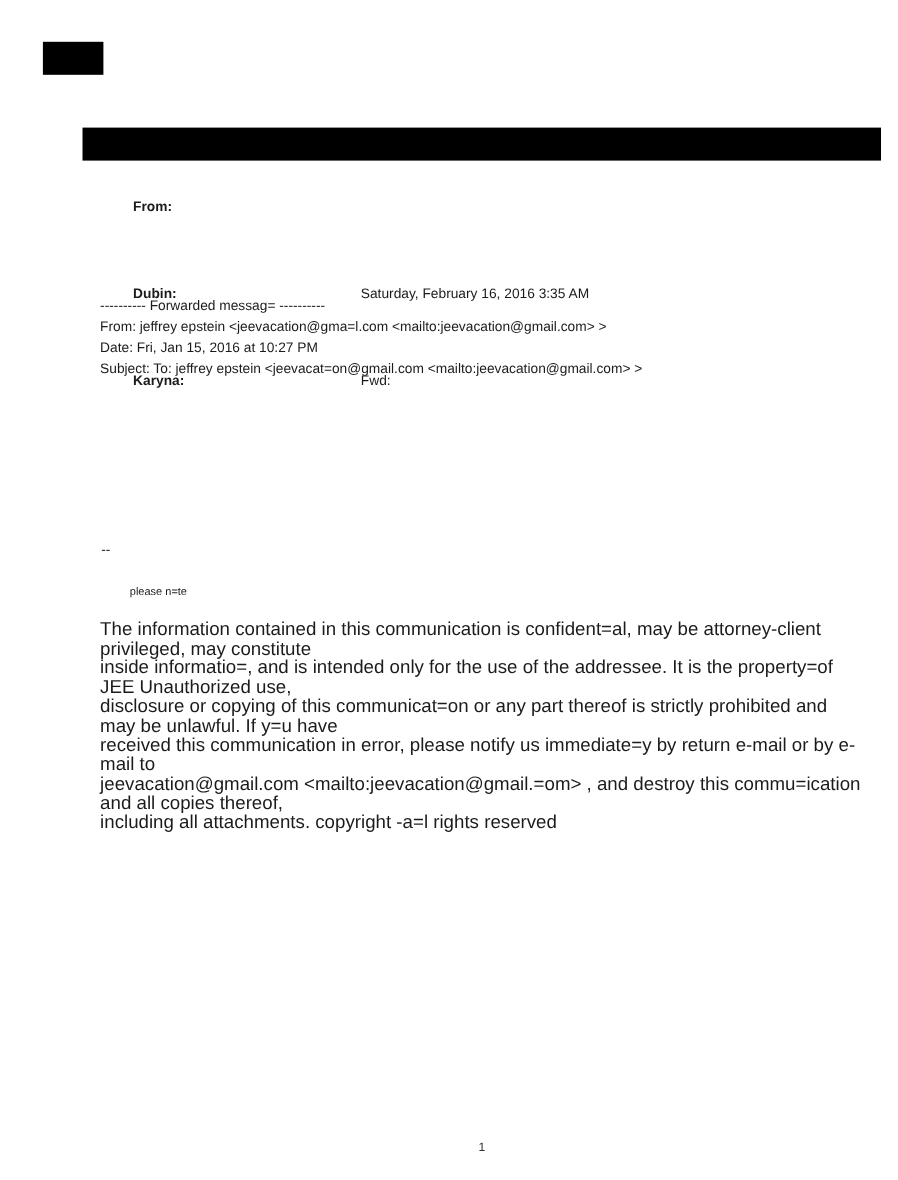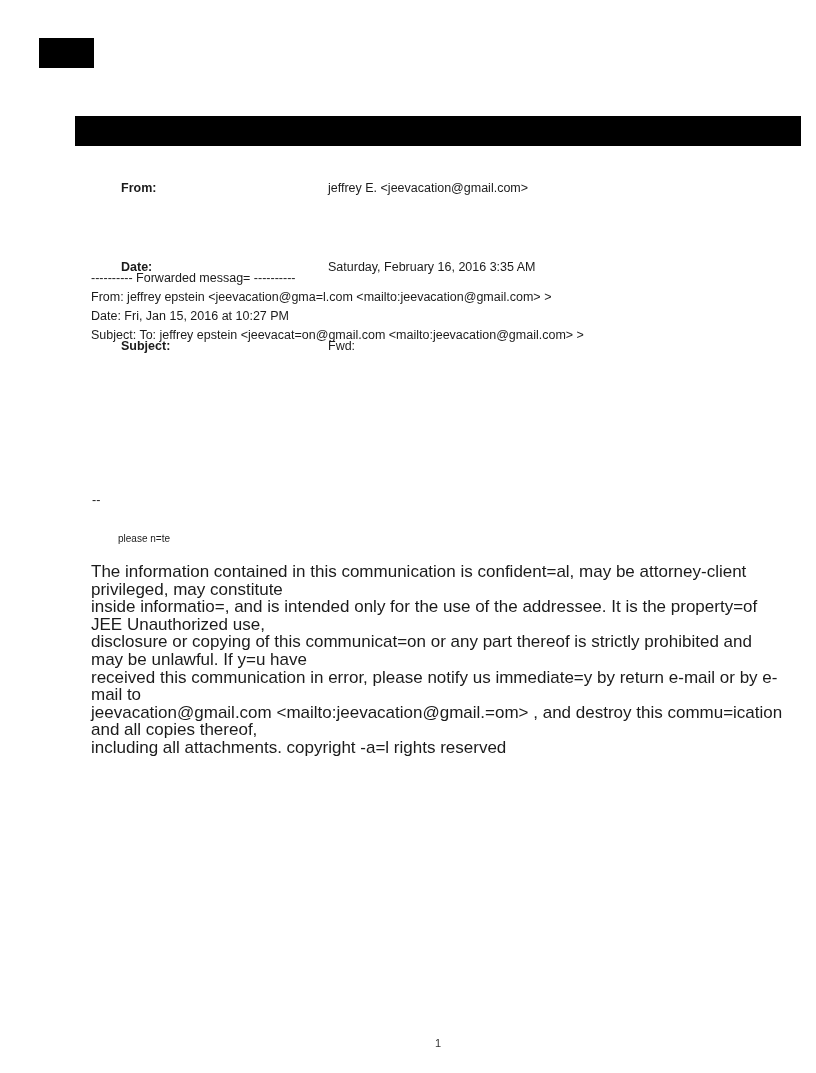--- a/index.html
+++ b/index.html
@@ -89,28 +89,27 @@
 
 <div class="page">
 
   <div class="redaction redaction-topleft"></div>
 
   <div class="divider"></div>
 
   <div class="header-fields">
     <div class="header-row">
       <span class="header-label">From:</span>
-      <span class="header-value">jeffrey E. &lt;jeevacation@gmail.com&gt;</span>
     </div>
     <div class="header-row">
-      <span class="header-label">Date:</span>
+      <span class="header-label">Dubin:</span>
       <span class="header-value">Saturday, February 16, 2016 3:35 AM</span>
     </div>
     <div class="header-row">
-      <span class="header-label">Subject:</span>
+      <span class="header-label">Karyna:</span>
       <span class="header-value">Fwd:</span>
     </div>
   </div>
 
   <div class="forwarded-block">---------- Forwarded messag= ----------
 From: jeffrey epstein &lt;jeevacation@gma=l.com &lt;mailto:jeevacation@gmail.com&gt; &gt;
 Date: Fri, Jan 15, 2016 at 10:27 PM
 Subject: To: jeffrey epstein &lt;jeevacat=on@gmail.com &lt;mailto:jeevacation@gmail.com&gt; &gt;</div>
 
   <div class="sig-dashes">--</div>

